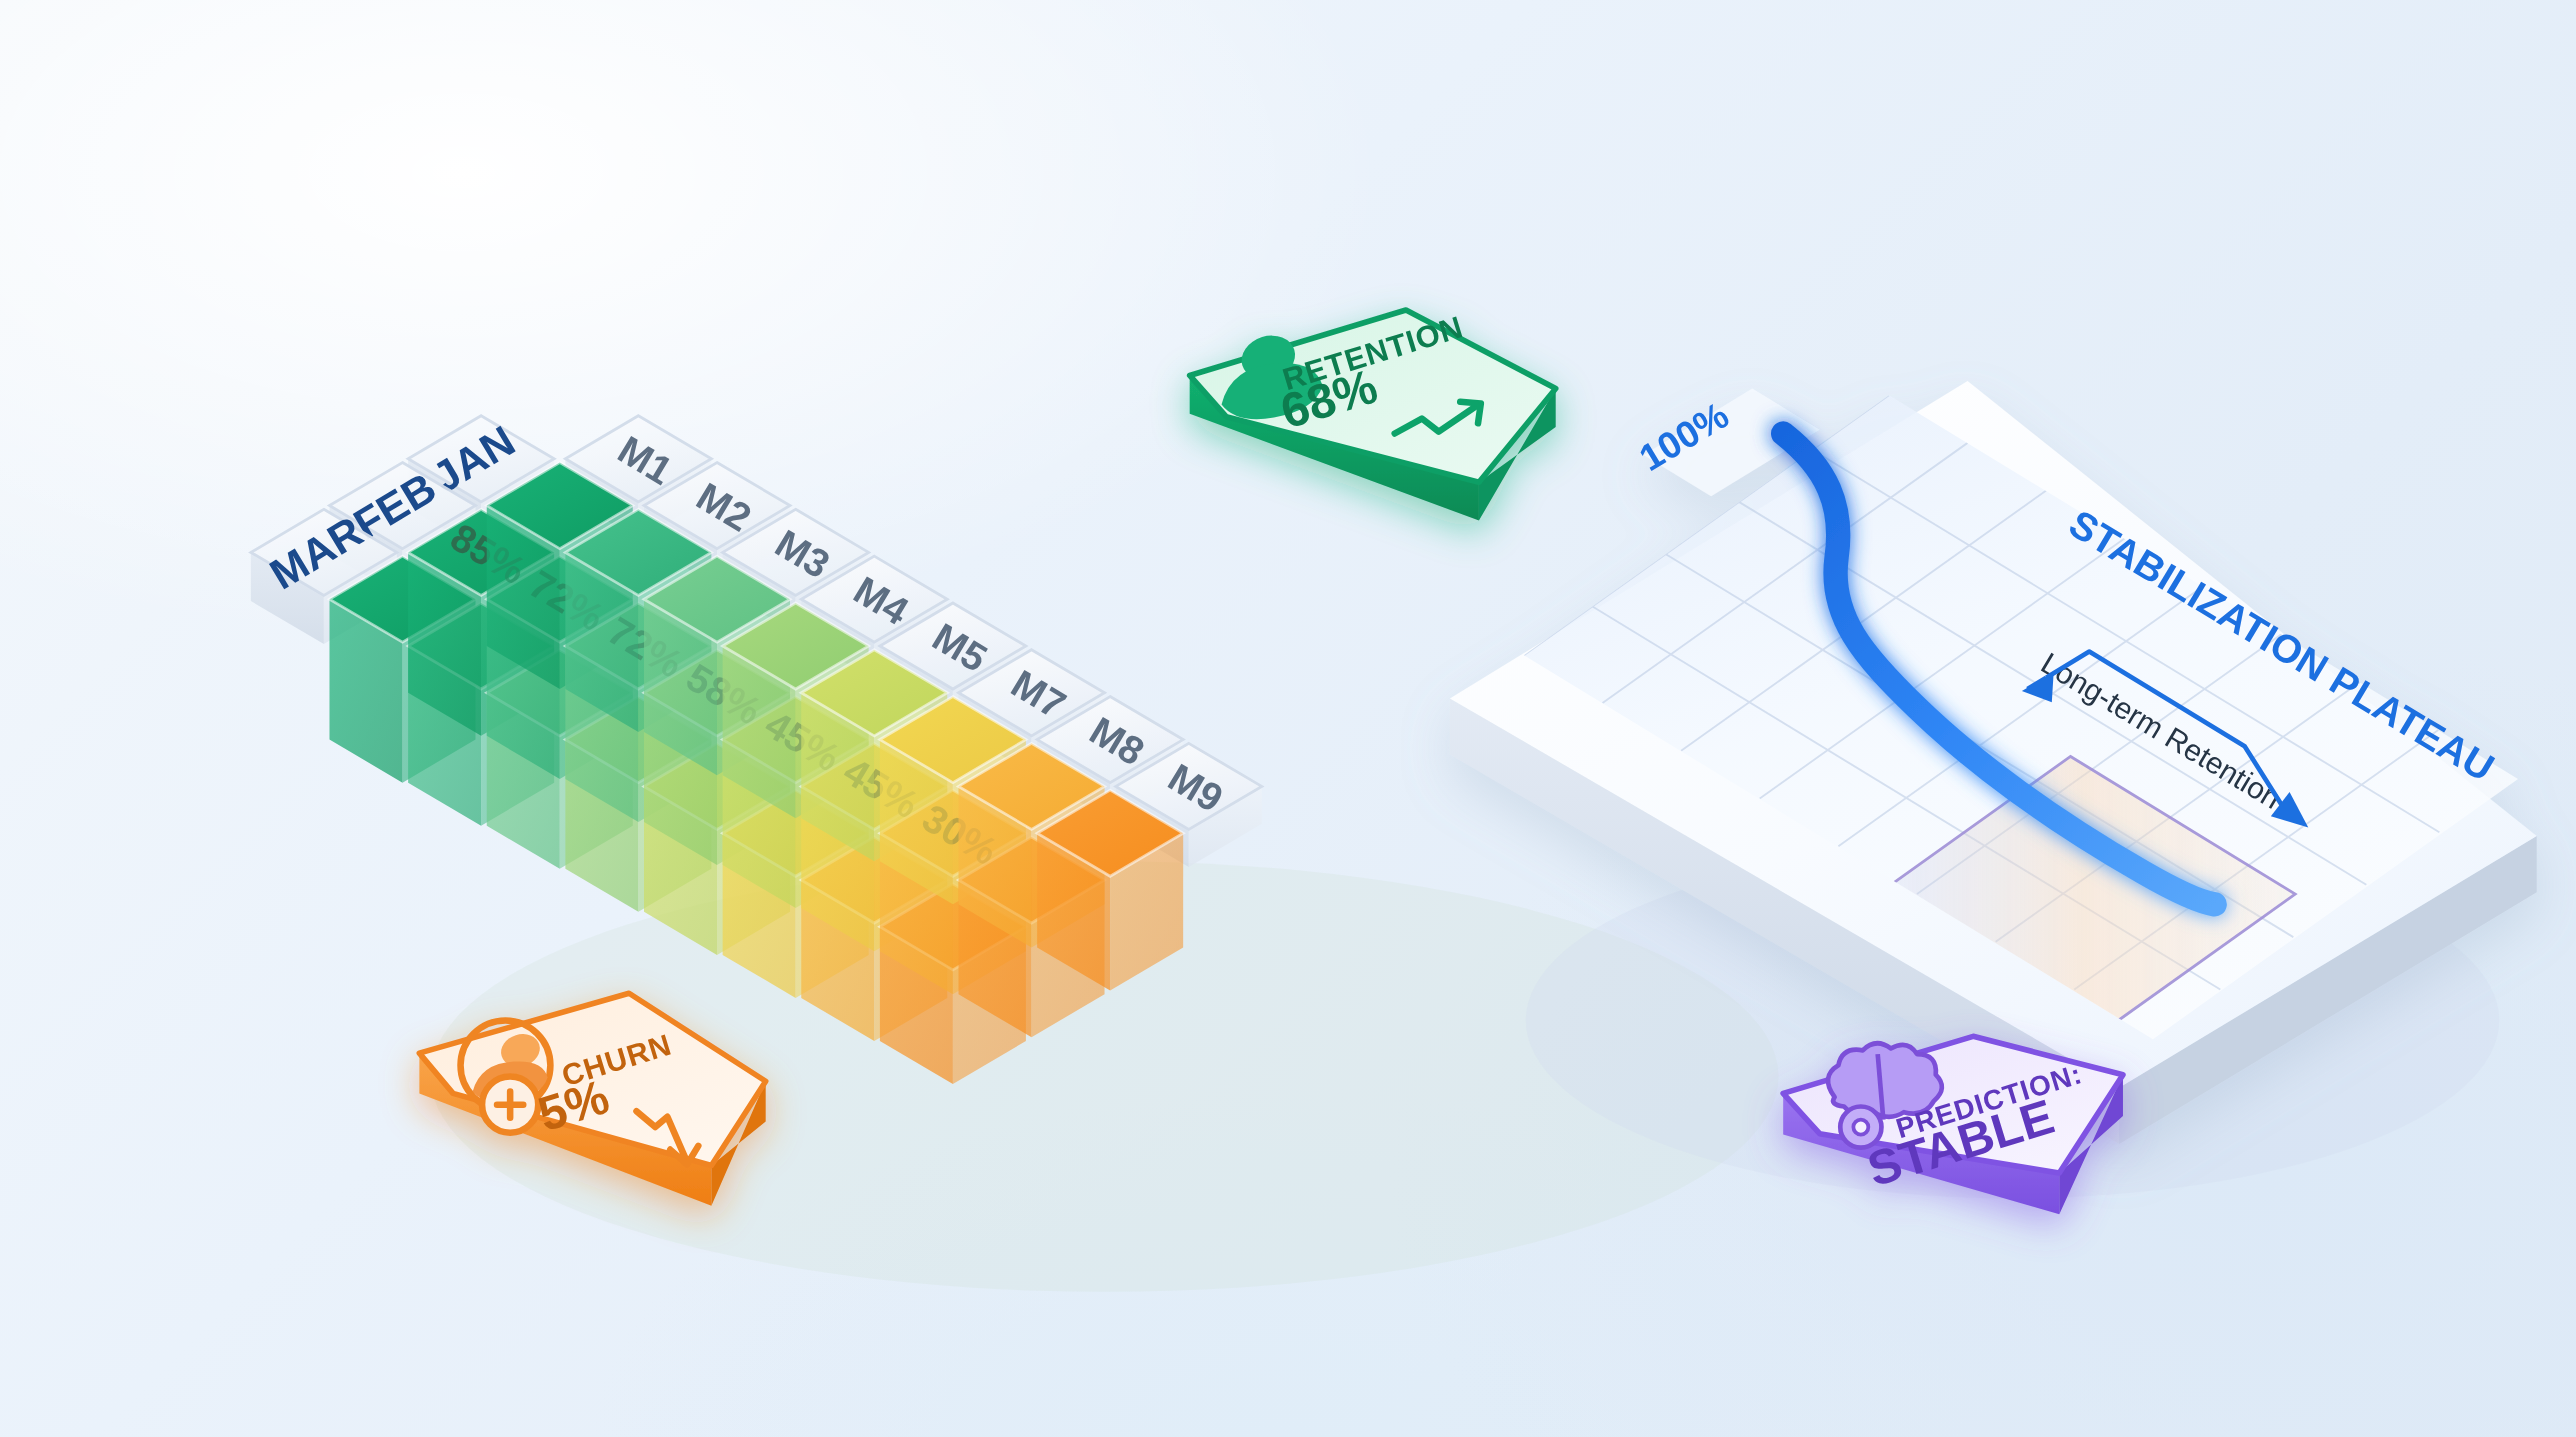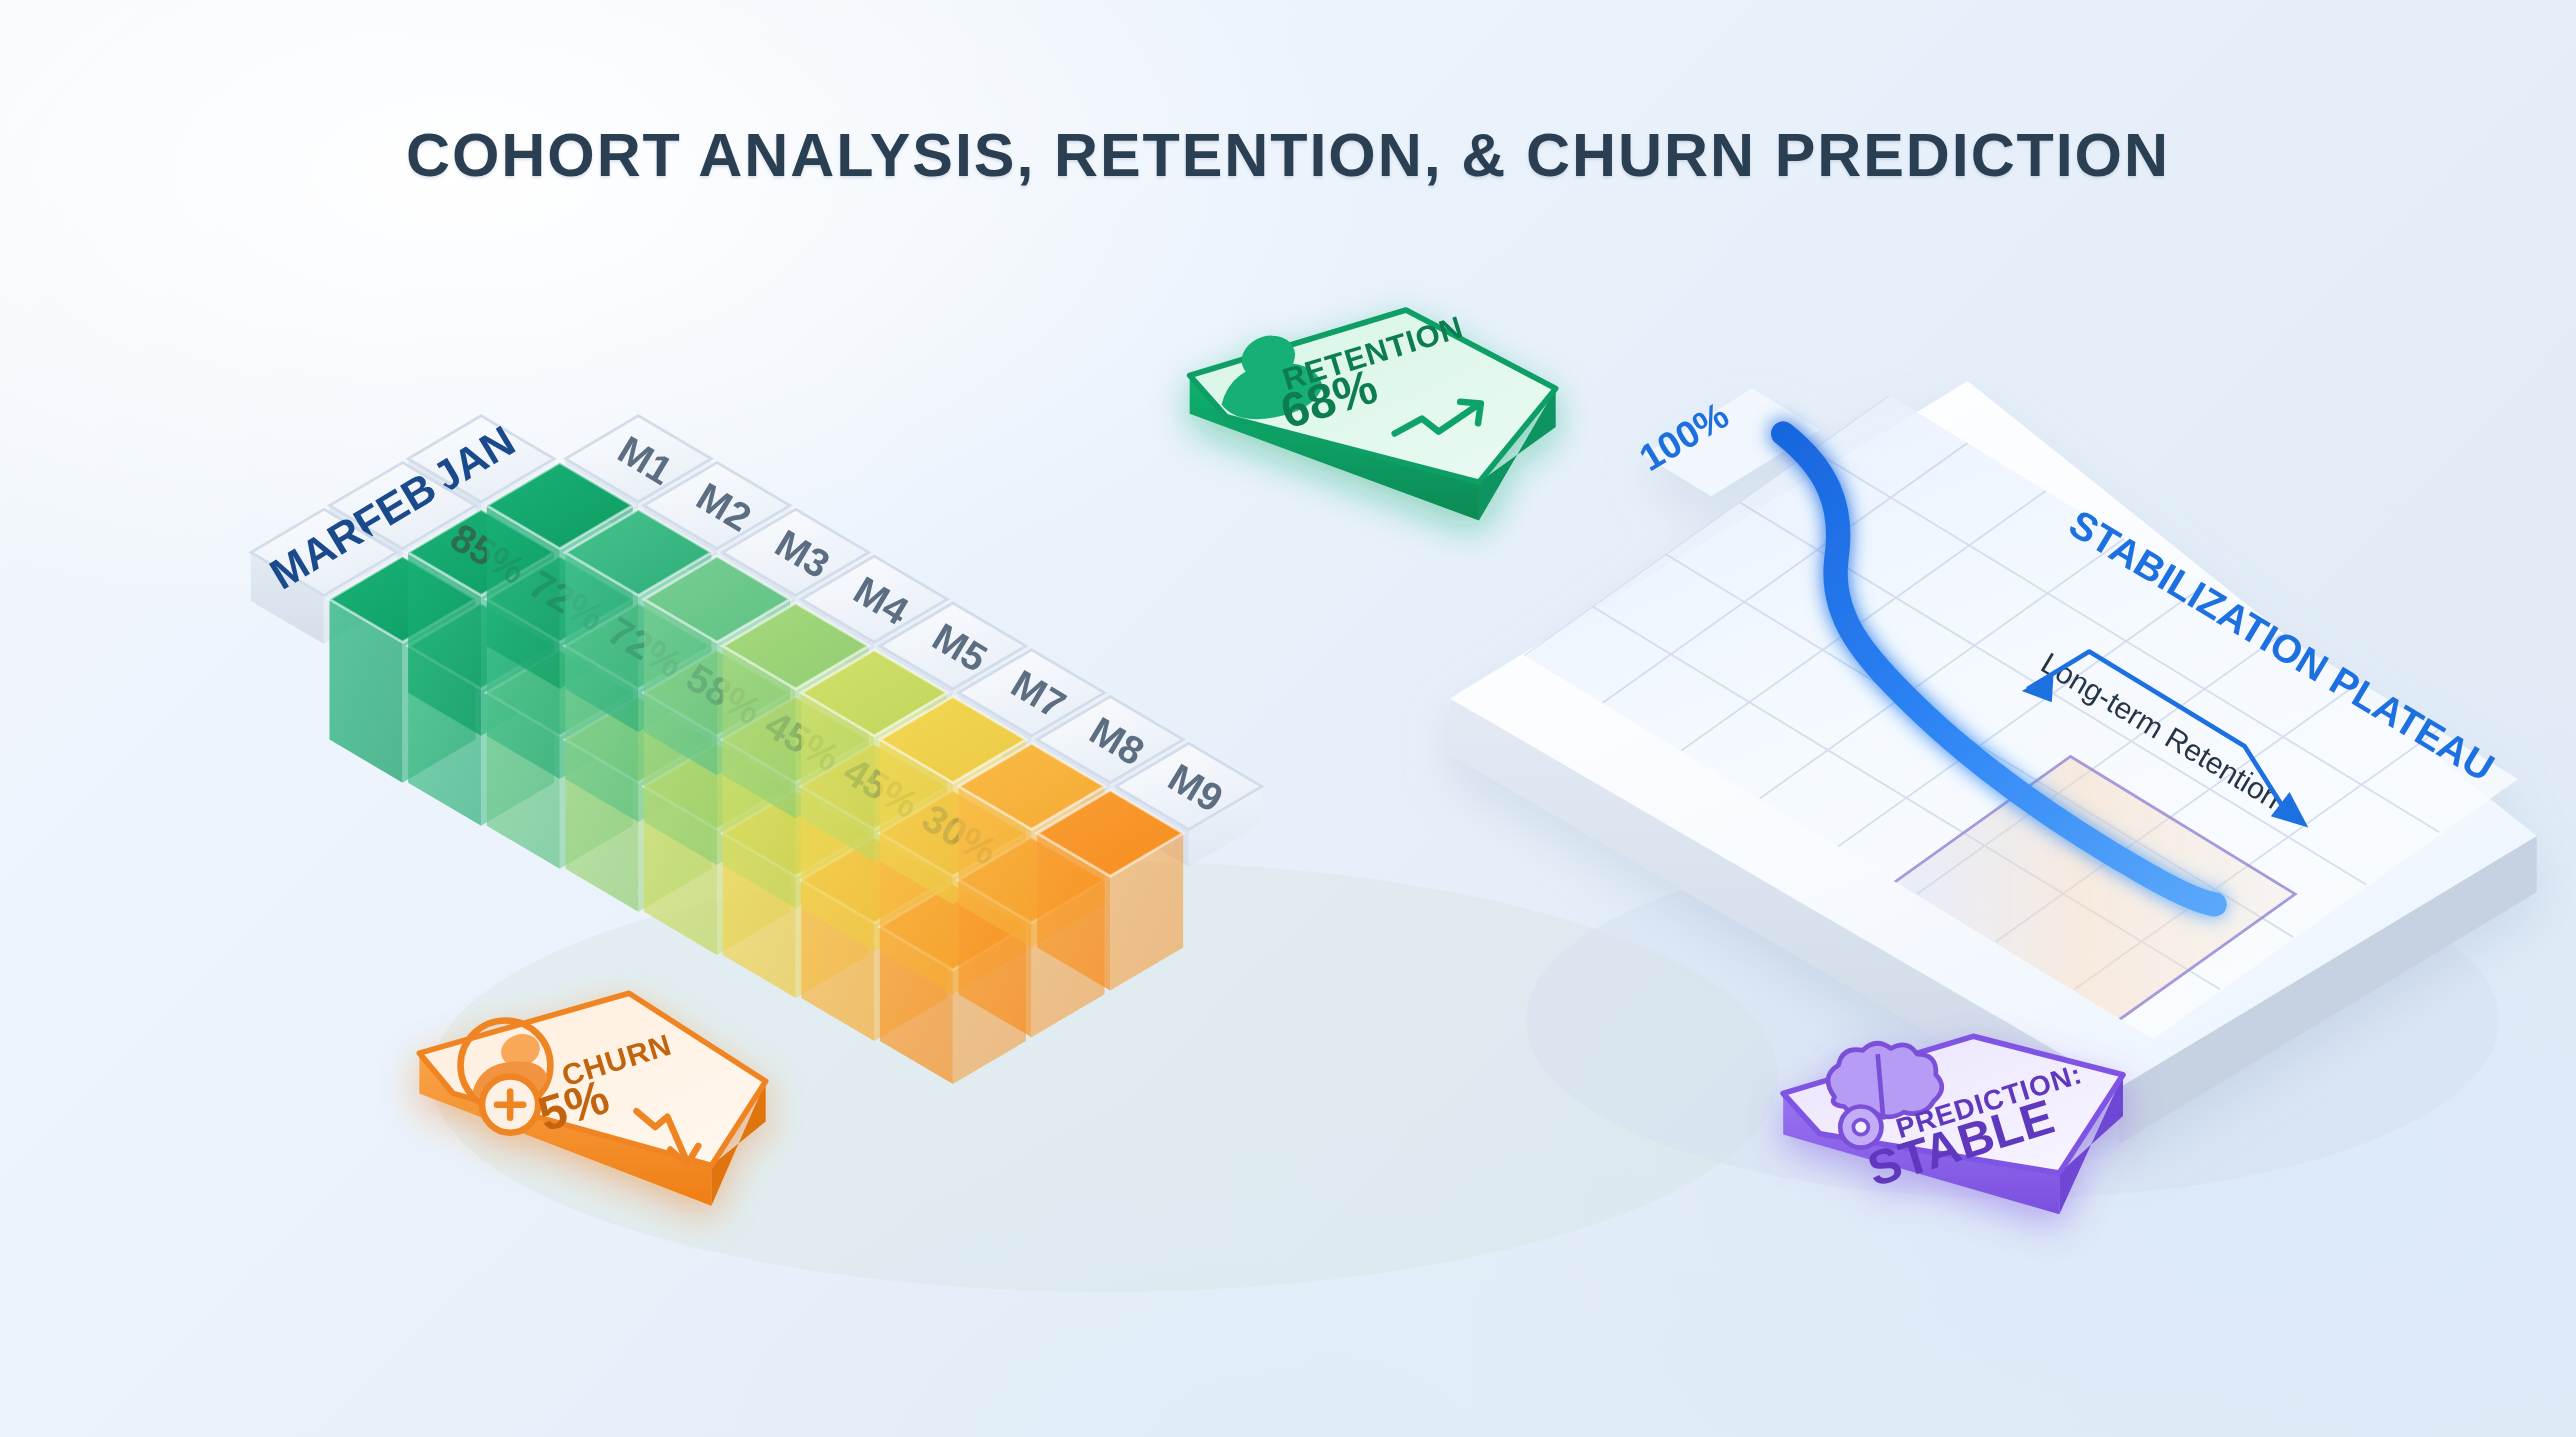--- a/index.html
+++ b/index.html
@@ -29,21 +29,20 @@
   
   svg.layer { position:absolute; left:0; top:0; width:2576px; height:1438px; overflow:visible; }
 
   .isoTxt { font-family:"Liberation Sans", sans-serif; font-weight:700; }
 </style>
 </head>
 <body>
 
 <div id="stage">
 
-  <div id="title">COHORT ANALYSIS, RETENTION, &amp; CHURN PREDICTION</div>
 
   <svg class="layer" viewBox="0 0 2752 1536">
     <defs>
 
       <linearGradient id="gT0" x1="0" y1="0" x2="1" y2="1">
           <stop offset="0" stop-color="#19b277"></stop>
           <stop offset="1" stop-color="#0f9c63"></stop>
         </linearGradient>
       <linearGradient id="gT1" x1="0" y1="0" x2="1" y2="1">
           <stop offset="0" stop-color="#46c28d"></stop>

